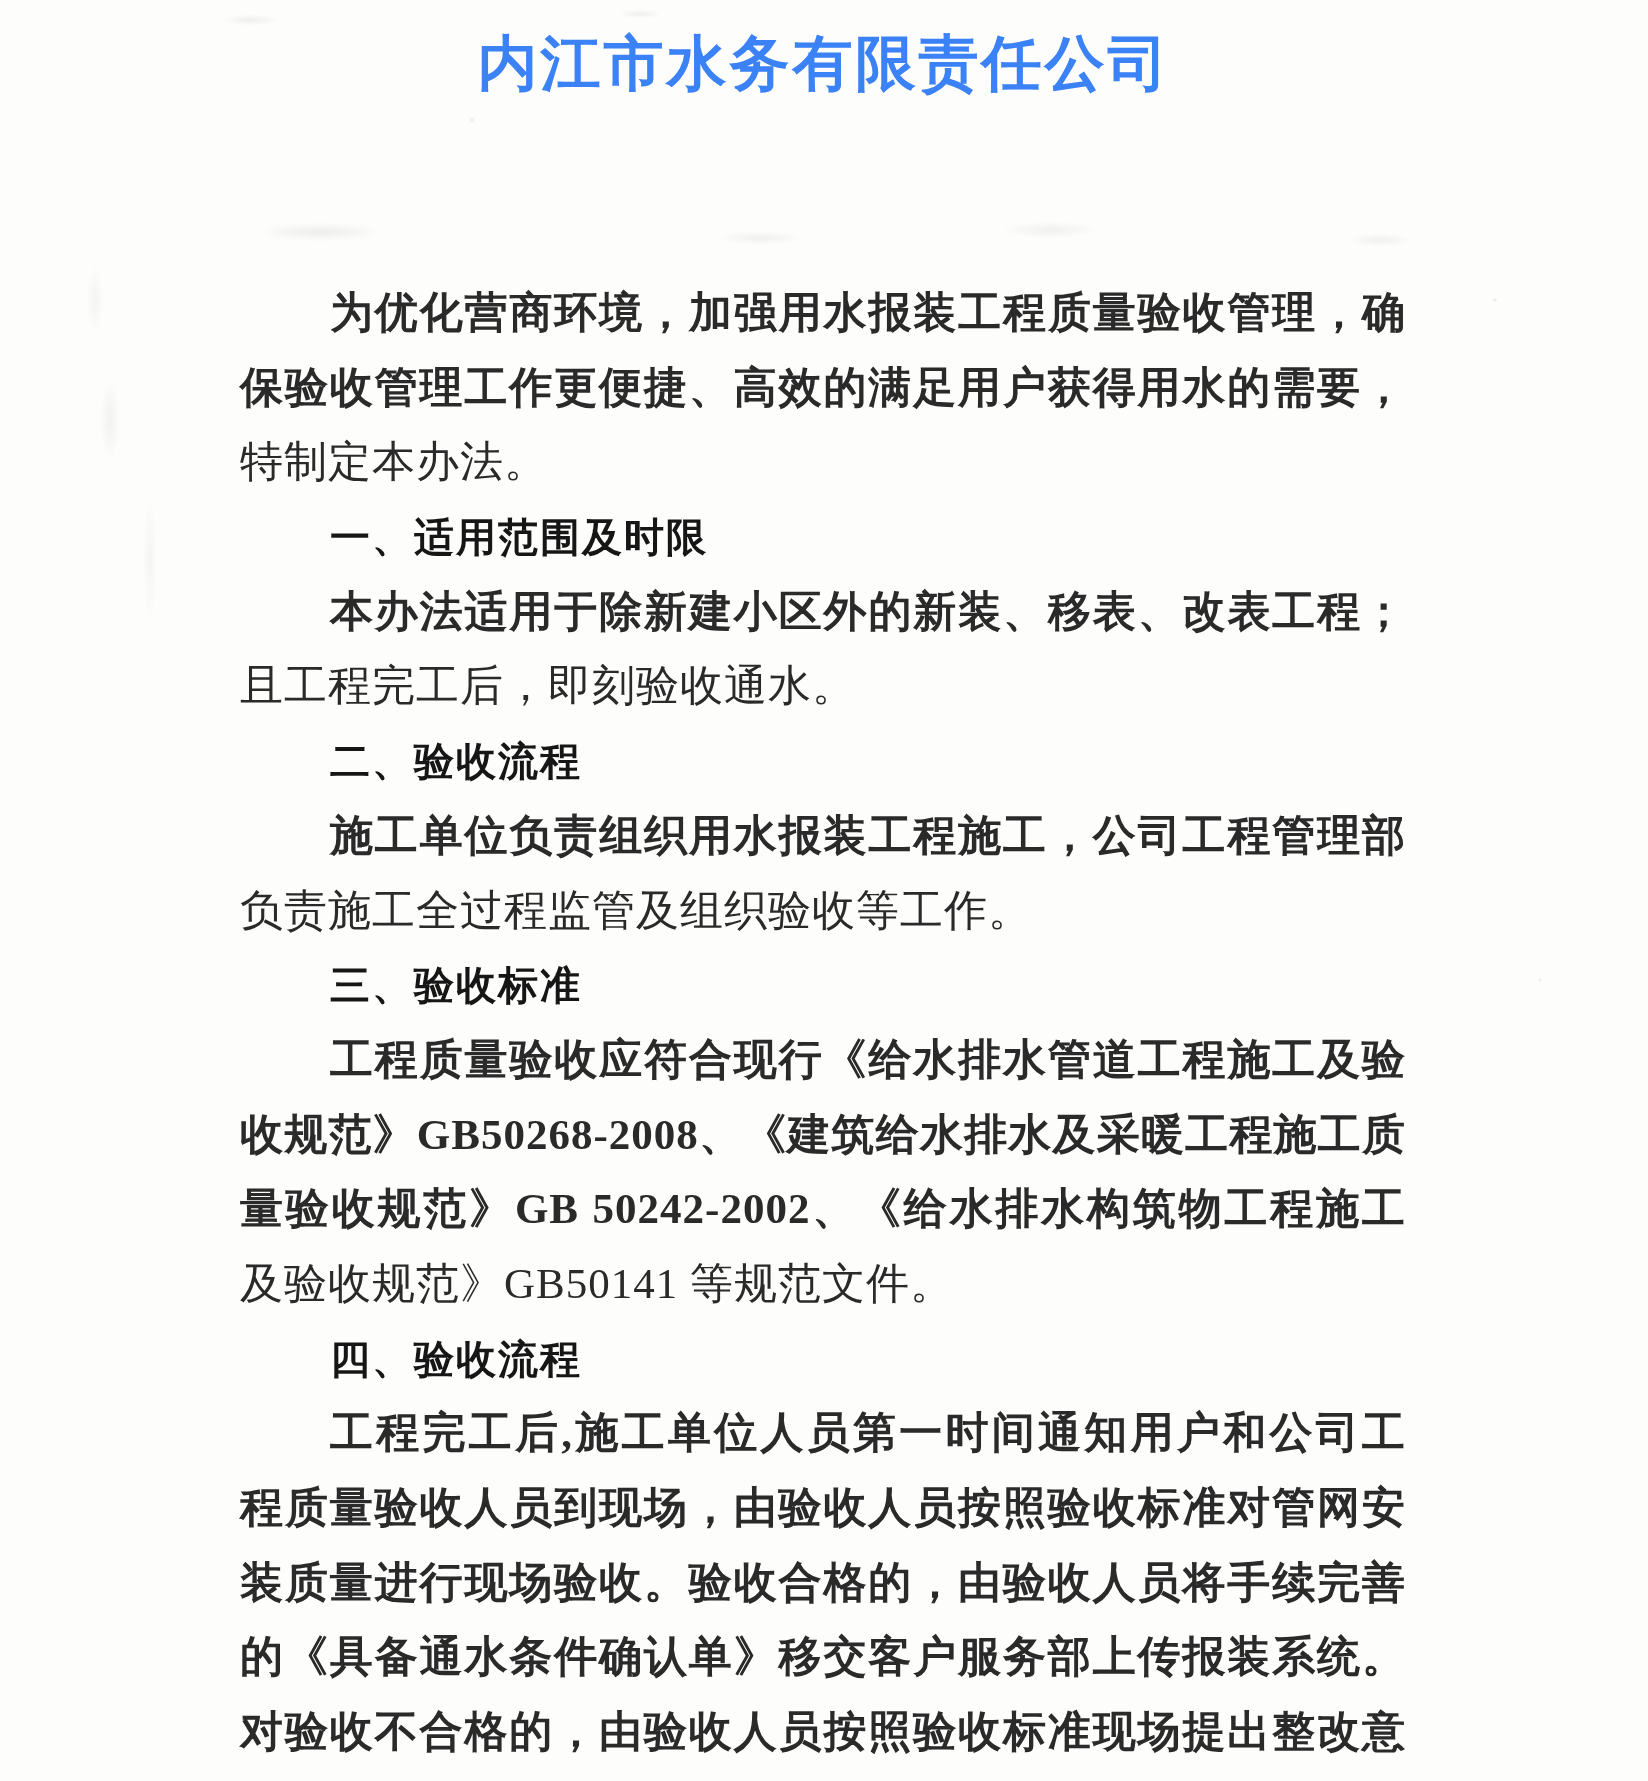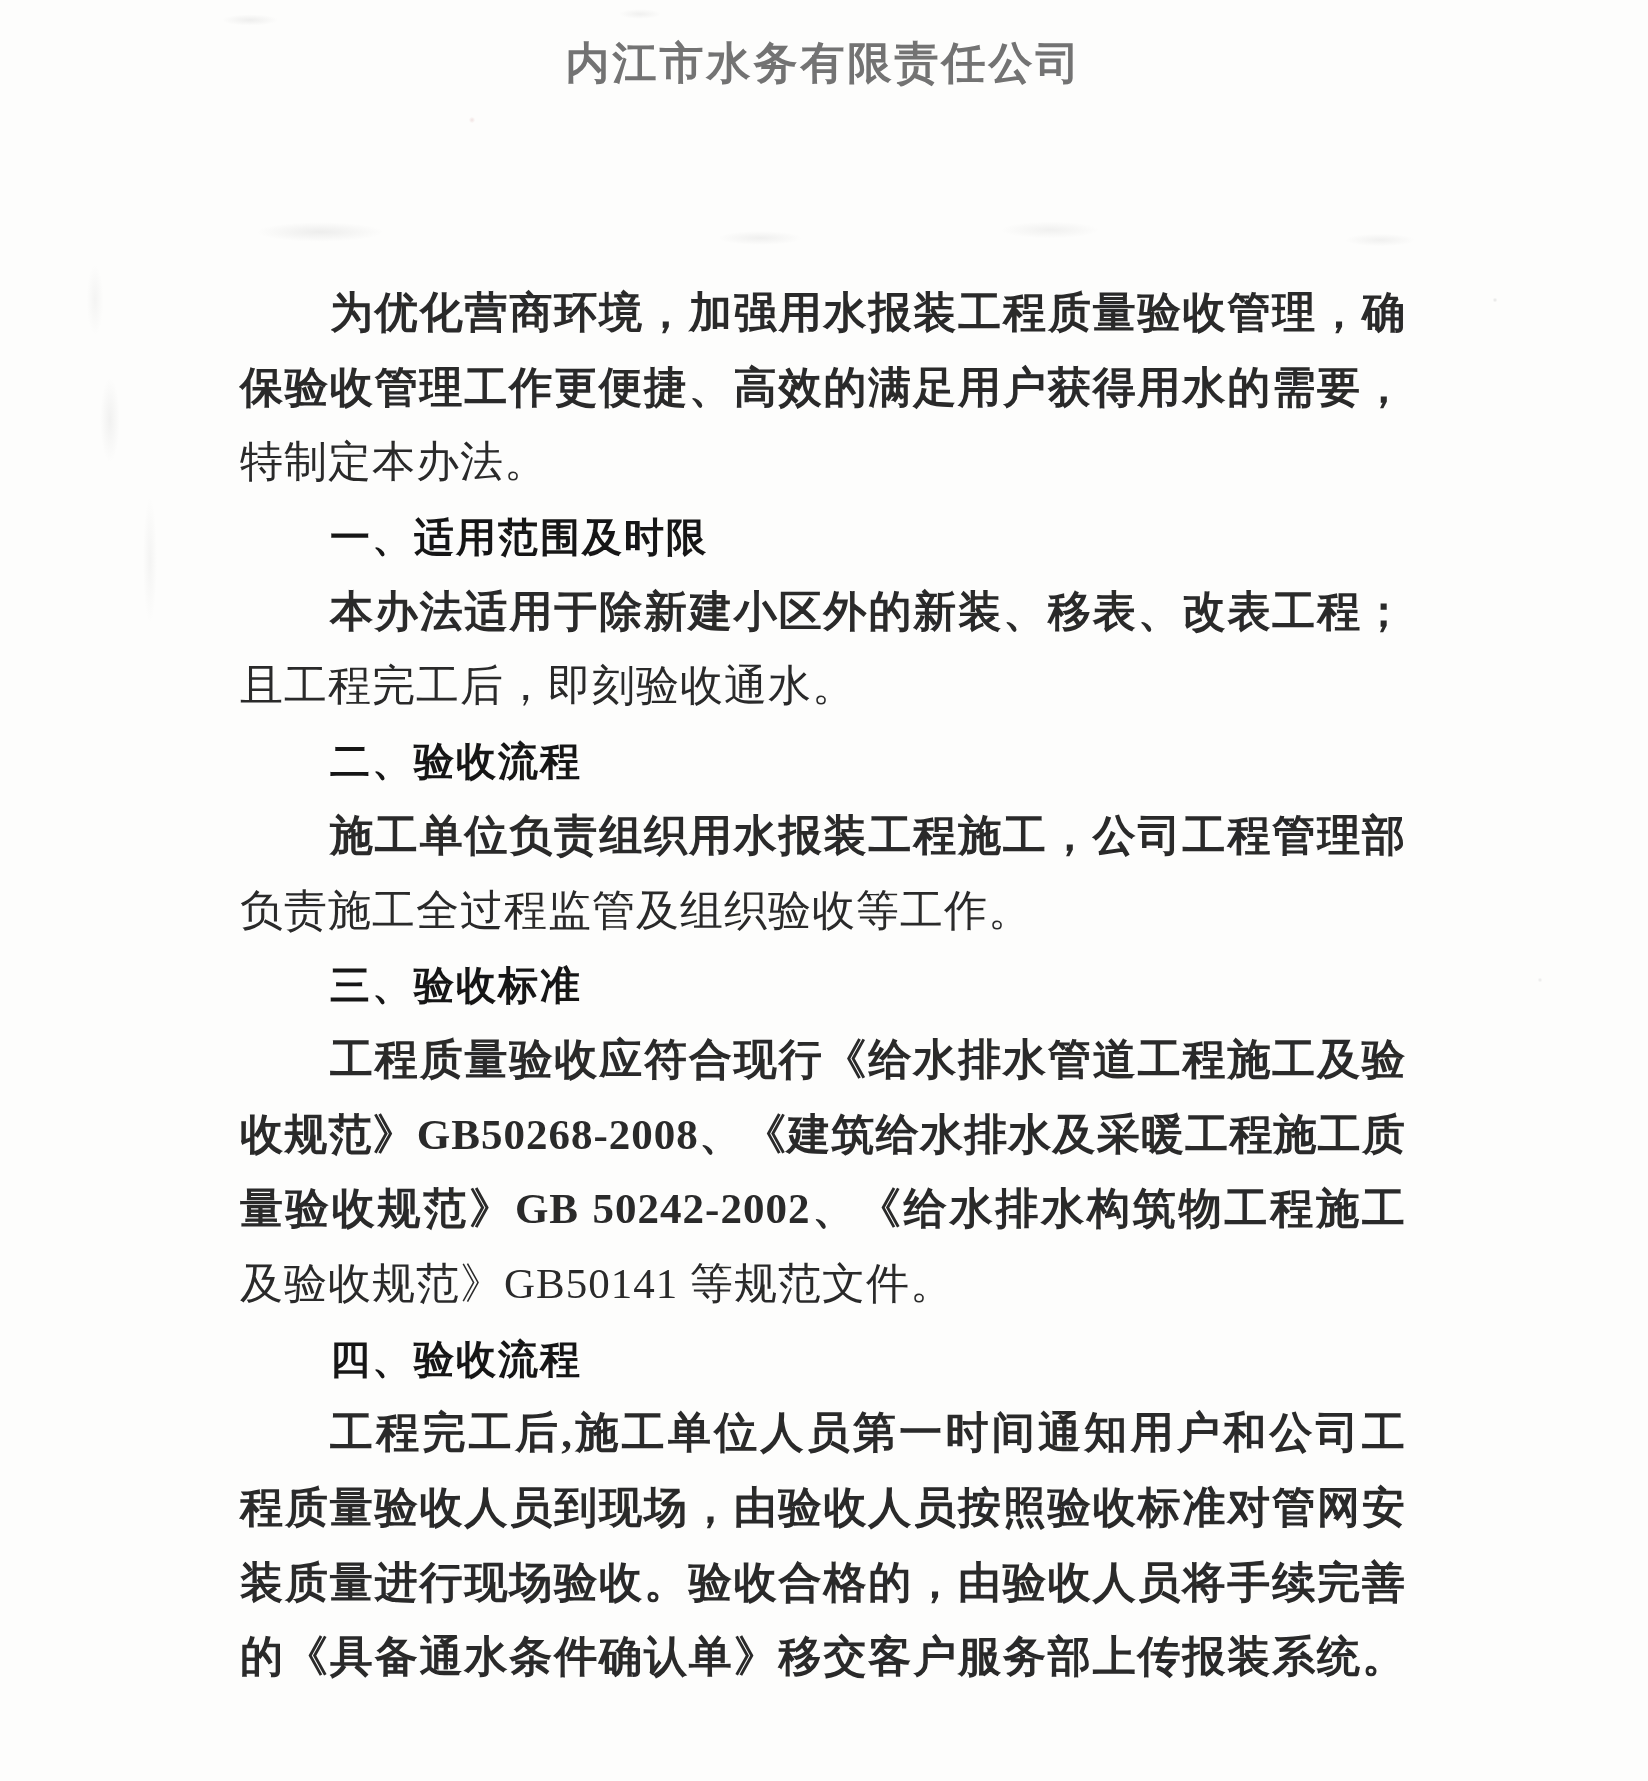--- a/index.html
+++ b/index.html
@@ -38,24 +38,24 @@
   .title-block {
     position: absolute;
     top: 18px;
     left: 0;
     width: 1648px;
     text-align: center;
   }
   .title-line {
     font-family: "Liberation Serif", "DejaVu Serif", serif;
     font-weight: 700;
-    font-size: 44px;
+    font-size: 60px;
     line-height: 92px;
     letter-spacing: 3px;
-    color: #737373;
+    color: #3b82f6;
     white-space: nowrap;
   }
   .body-block {
     position: absolute;
     top: 276px;
     left: 240px;
     width: 1166px;
   }
   .line {
     height: 74.7px;
@@ -110,14 +110,15 @@
       <div class="line heading">三、验收标准</div>
       <div class="line indent-just">工程质量验收应符合现行《给水排水管道工程施工及验</div>
       <div class="line just">收规范》GB50268-2008、《建筑给水排水及采暖工程施工质</div>
       <div class="line just">量验收规范》GB 50242-2002、《给水排水构筑物工程施工</div>
       <div class="line plain">及验收规范》GB50141 等规范文件。</div>
       <div class="line heading">四、验收流程</div>
       <div class="line indent-just">工程完工后,施工单位人员第一时间通知用户和公司工</div>
       <div class="line just">程质量验收人员到现场，由验收人员按照验收标准对管网安</div>
       <div class="line just">装质量进行现场验收。验收合格的，由验收人员将手续完善</div>
       <div class="line just">的《具备通水条件确认单》移交客户服务部上传报装系统。</div>
+      <div class="line just">对验收不合格的，由验收人员按照验收标准现场提出整改意</div>
     </div>
 </div>
 
 </body></html>

